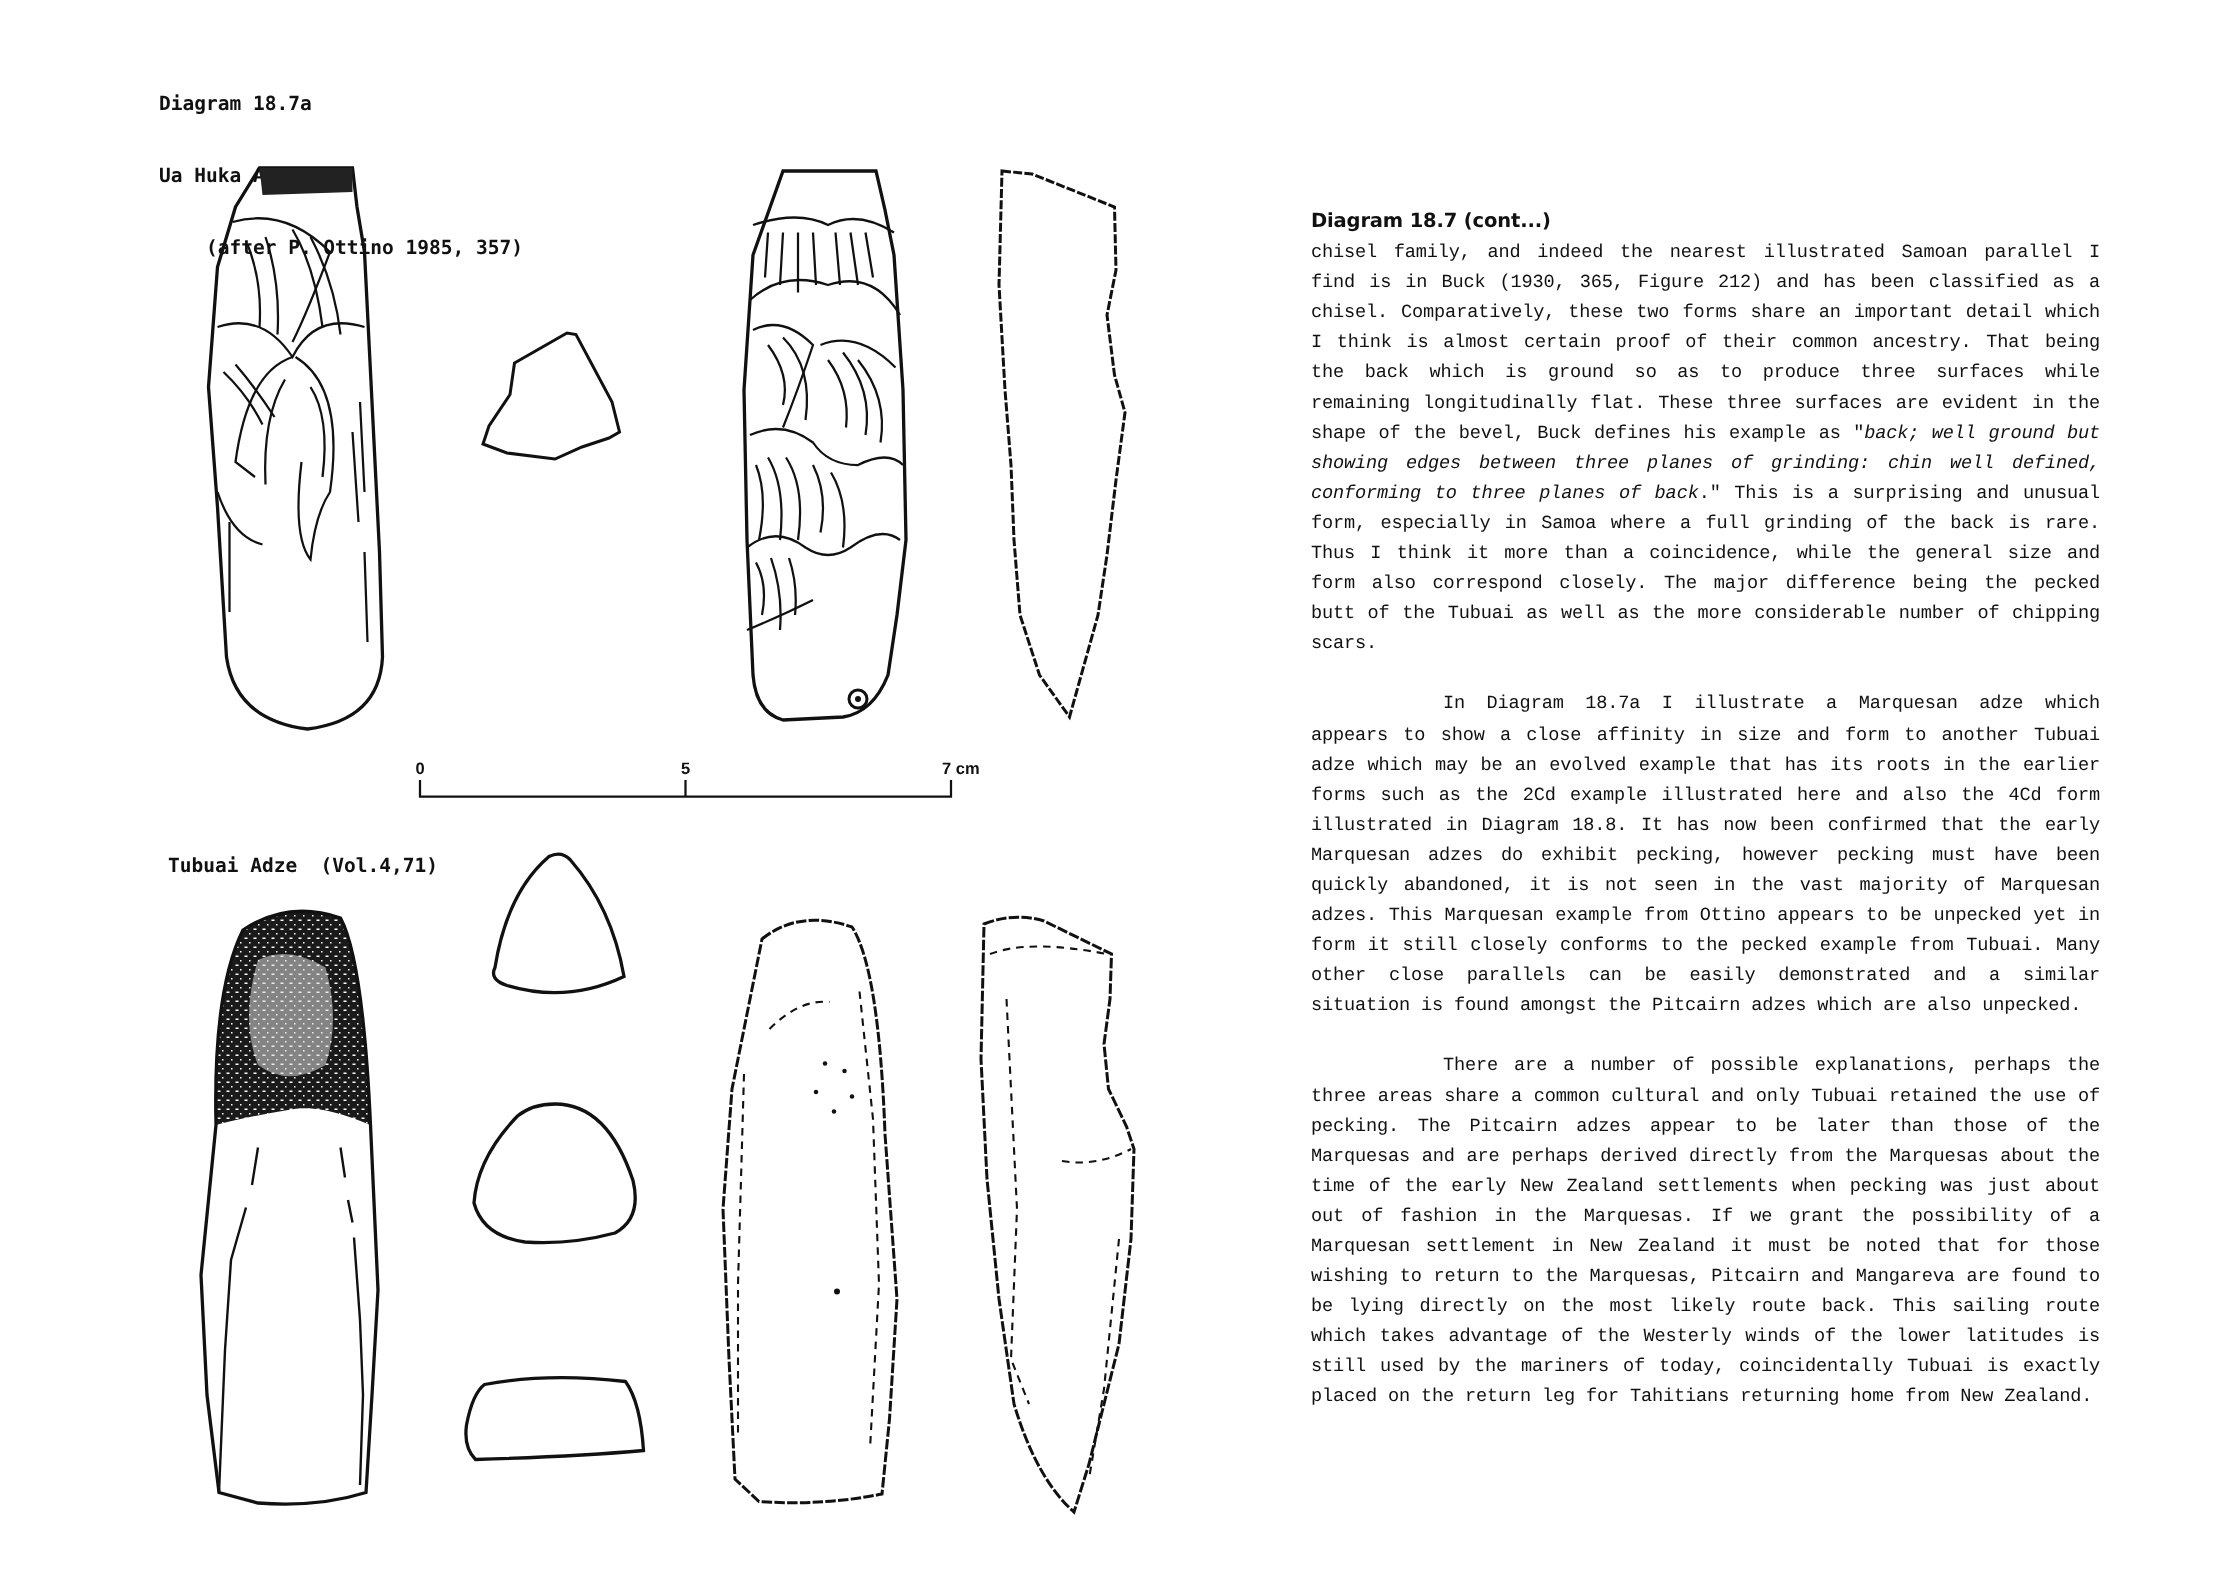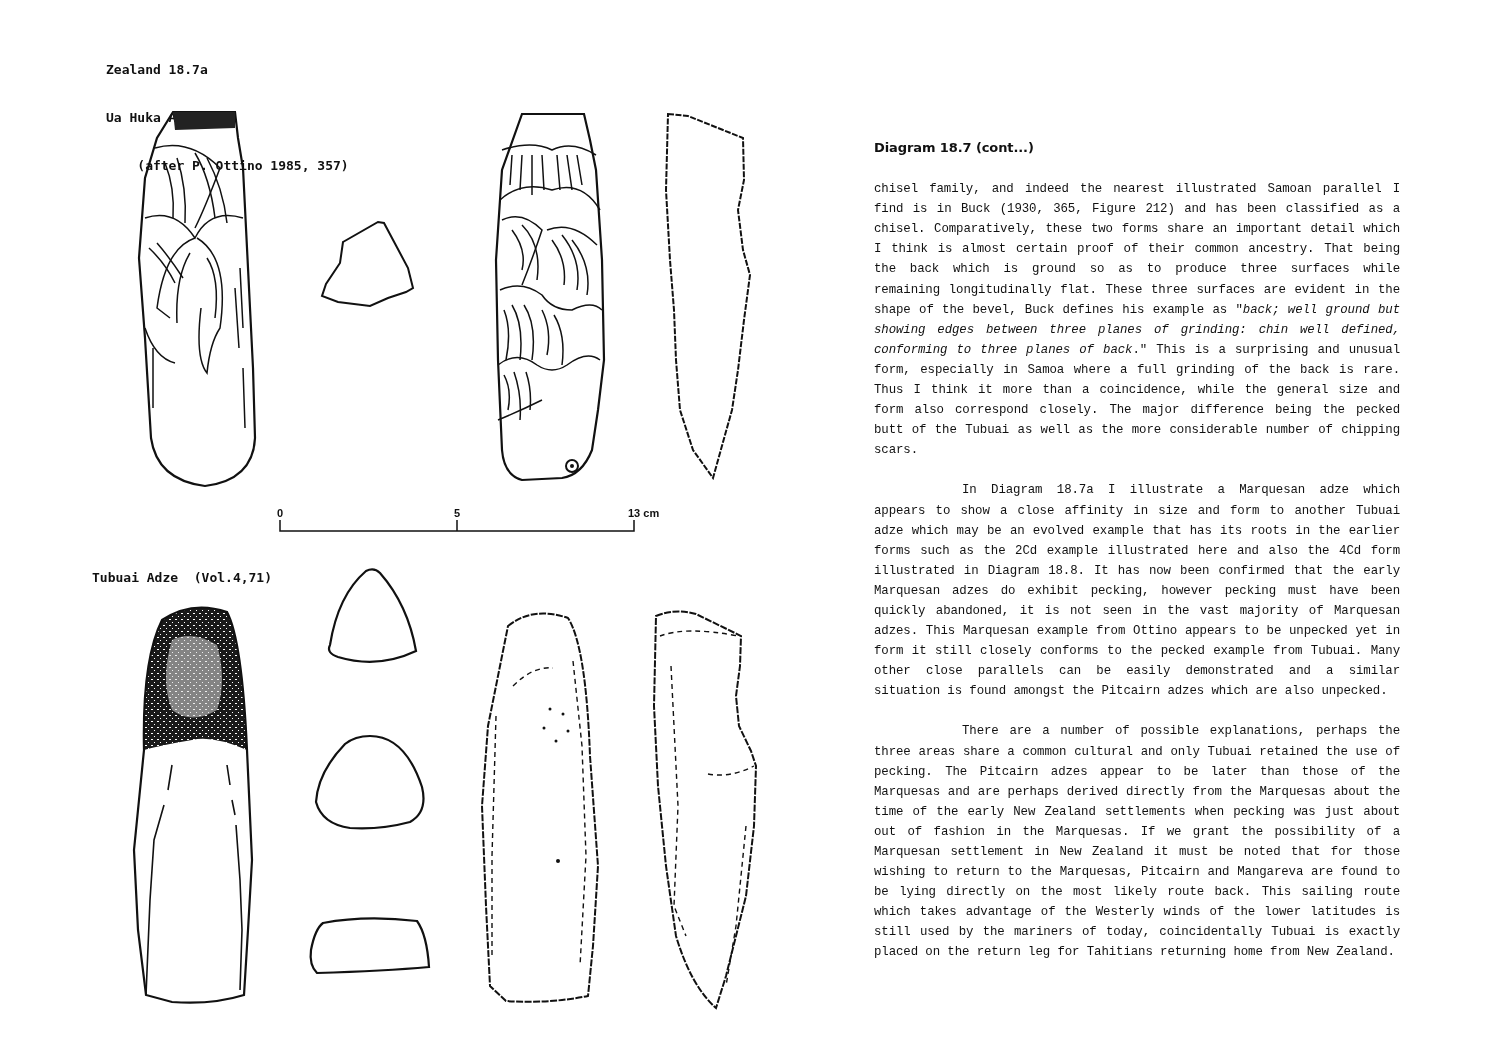--- a/index.html
+++ b/index.html
@@ -2,30 +2,30 @@
 <html><head>
   <meta charset="utf-8">
   <style>
     html, body { margin: 0; padding: 0; background: #ffffff; }
     body { width: 1488px; height: 1052px; position: relative; overflow: hidden; color: #111; }
     .caption { position: absolute; font-family: "DejaVu Sans Mono", monospace; font-weight: bold; font-size: 13px; line-height: 16px; color: #111; white-space: pre; }
     .figure { position: absolute; }
     .figure svg { display: block; overflow: visible; }
     .scale-label { position: absolute; font-family: "Liberation Sans", sans-serif; font-weight: bold; font-size: 11px; color: #111; }
     .text-col { position: absolute; left: 874px; top: 138px; width: 526px; font-family: "DejaVu Sans", sans-serif; font-size: 12.4px; line-height: 20.1px; color: #111; letter-spacing: -0.1px; }
-    .text-col .heading { font-weight: bold; font-size: 13px; margin-bottom: 21px; }
+    .text-col .heading { font-weight: bold; font-size: 13px; }
     .text-col p { margin: 0; text-align: justify; font-family: Liberation Mono, monospace; }
     .text-col p.indent { text-indent: 88px; margin-top: 20px; }
     .text-col em { font-style: italic; }
   </style>
 </head>
 <body>
 
 <div class="caption" style="left:106px; top:30px;">
-  <div>Zealand 18.7a</div>
+  <div>Diagram 18.7a</div>
   <div>Ua Huka Adze</div>
   <div>    (after P. Ottino 1985, 357)</div>
 </div>
 
 <div class="figure" style="left:135px; top:108px;">
   <svg width="130" height="385" viewBox="0 0 130 385">
     <path d="M38,4 L100,4 L103,30 L108,60 L112,140 L118,260 L120,330 Q118,372 70,378 Q22,372 16,330 L10,230 L4,150 L10,70 L22,30 Z" fill="none" stroke="#111" stroke-width="2.2"></path>
     <path d="M38,4 L100,4 L100,20 L40,22 Z" fill="#222"></path>
     <g fill="none" stroke="#111" stroke-width="1.5">
       <path d="M20,40 Q55,30 85,60 Q70,100 60,120"></path>
@@ -78,28 +78,28 @@
 </div>
 
 <div class="figure" style="left:658px; top:110px;">
   <svg width="100" height="375" viewBox="0 0 100 375">
     <path d="M10,4 L30,6 L85,28 L86,70 L80,100 L85,140 L92,165 L86,210 L80,260 L74,300 L55,368 L35,340 L22,300 L18,250 L16,200 L12,150 L8,80 Z" fill="none" stroke="#111" stroke-width="2" stroke-dasharray="6 1.5"></path>
   </svg>
 </div>
 
 <div class="scale-label" style="left:277px; top:507px;">0</div>
 <div class="scale-label" style="left:454px; top:507px;">5</div>
-<div class="scale-label" style="left:628px; top:507px;">13 cm</div>
+<div class="scale-label" style="left:628px; top:507px;">7 cm</div>
 <div class="figure" style="left:279px; top:520px;">
   <svg width="360" height="14" viewBox="0 0 360 14">
     <path d="M1,0 L1,11 L355,11 L355,0 M178,0 L178,11" fill="none" stroke="#111" stroke-width="1.5"></path>
   </svg>
 </div>
 
-<div class="caption" style="left:92px; top:570px;">Tubuai Adze  (Vol.4,71)</div>
+<div class="caption" style="left:112px; top:570px;">Tubuai Adze  (Vol.4,71)</div>
 
 <div class="figure" style="left:132px; top:600px;">
   <svg width="130" height="410" viewBox="0 0 130 410">
     <defs>
       <pattern id="peck" width="6" height="6" patternUnits="userSpaceOnUse">
         <rect width="6" height="6" fill="#1a1a1a"></rect>
         <rect x="1" y="1" width="2" height="1" fill="#fff"></rect>
         <rect x="4" y="4" width="1" height="1" fill="#fff"></rect>
       </pattern>
     </defs>

